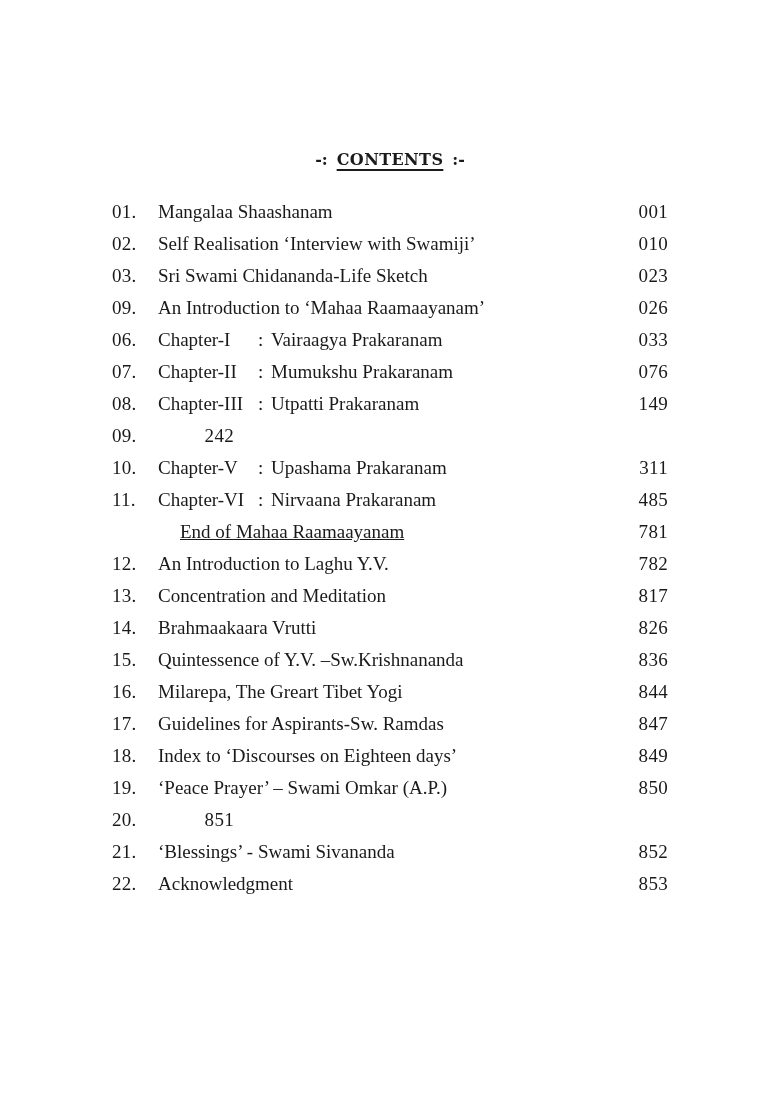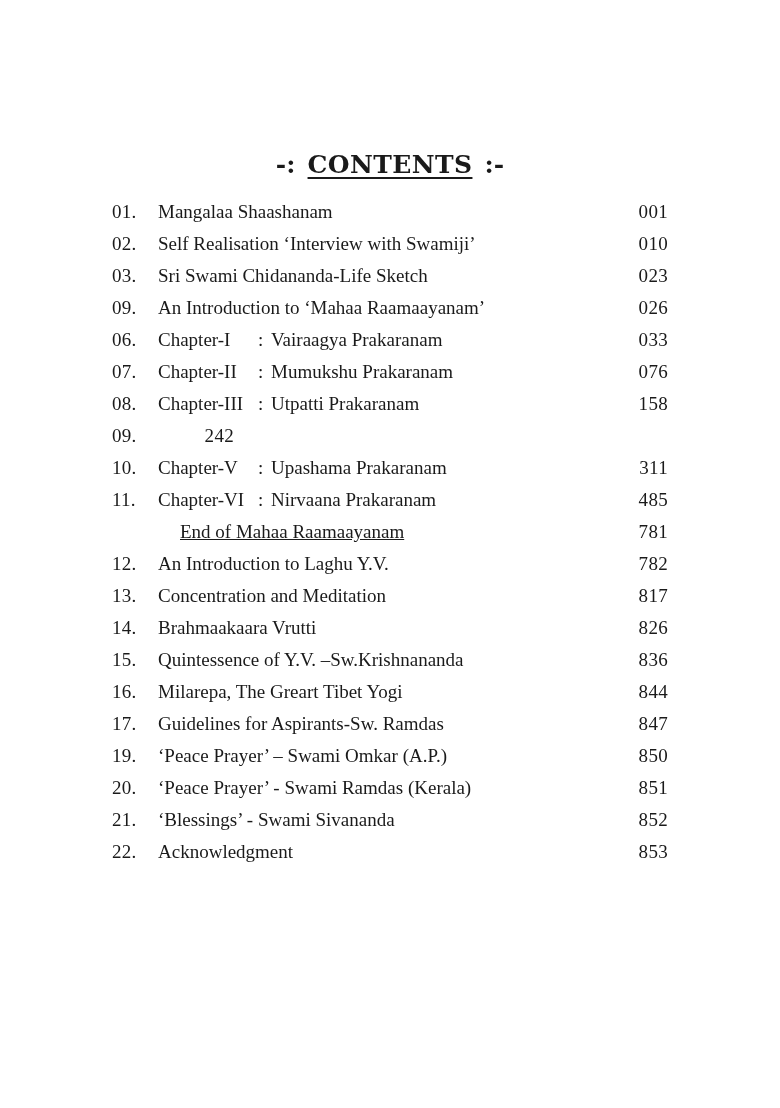--- a/index.html
+++ b/index.html
@@ -27,21 +27,21 @@
 
   
   .toc-heading {
     position: absolute;
     left: 0;
     top: 150px;
     width: 780px;
     text-align: center;
     font-family: "DejaVu Serif", "Liberation Serif", serif;
     font-weight: 700;
-    font-size: 25px;
+    font-size: 16px;
     letter-spacing: 0.4px;
     white-space: nowrap;
   }
   .toc-heading .dash-colon {
     font-weight: 700;
     letter-spacing: 0px;
   }
   .toc-heading .heading-word {
     text-decoration: underline;
     text-decoration-thickness: 2px;
@@ -140,21 +140,21 @@
         <span class="row-page">033</span>
       </div>
       <div class="toc-row">
         <span class="row-num">07.</span>
         <span class="row-title"><span class="chap-label">Chapter-II</span><span class="chap-sep">:</span><span>Mumukshu Prakaranam</span></span>
         <span class="row-page">076</span>
       </div>
       <div class="toc-row">
         <span class="row-num">08.</span>
         <span class="row-title"><span class="chap-label">Chapter-III</span><span class="chap-sep">:</span><span>Utpatti Prakaranam</span></span>
-        <span class="row-page">158</span>
+        <span class="row-page">149</span>
       </div>
       <div class="toc-row">
         <span class="row-num">09.</span>
         <span class="row-page">242</span>
       </div>
       <div class="toc-row">
         <span class="row-num">10.</span>
         <span class="row-title"><span class="chap-label">Chapter-V</span><span class="chap-sep">:</span><span>Upashama Prakaranam</span></span>
         <span class="row-page">311</span>
       </div>
@@ -192,27 +192,31 @@
         <span class="row-num">16.</span>
         <span class="row-title">Milarepa, The Greart Tibet Yogi</span>
         <span class="row-page">844</span>
       </div>
       <div class="toc-row">
         <span class="row-num">17.</span>
         <span class="row-title">Guidelines for Aspirants-Sw. Ramdas</span>
         <span class="row-page">847</span>
       </div>
       <div class="toc-row">
+        <span class="row-num">18.</span>
+        <span class="row-title">Index to ‘Discourses on Eighteen days’</span>
+        <span class="row-page">849</span>
+      </div>
+      <div class="toc-row">
         <span class="row-num">19.</span>
         <span class="row-title">‘Peace Prayer’ – Swami Omkar (A.P.)</span>
         <span class="row-page">850</span>
       </div>
       <div class="toc-row">
         <span class="row-num">20.</span>
-        <span class="row-title">‘Peace Prayer’ -  Swami Ramdas (Kerala)</span>
         <span class="row-page">851</span>
       </div>
       <div class="toc-row">
         <span class="row-num">21.</span>
         <span class="row-title">‘Blessings’ -  Swami Sivananda</span>
         <span class="row-page">852</span>
       </div>
       <div class="toc-row">
         <span class="row-num">22.</span>
         <span class="row-title"> Acknowledgment</span>

